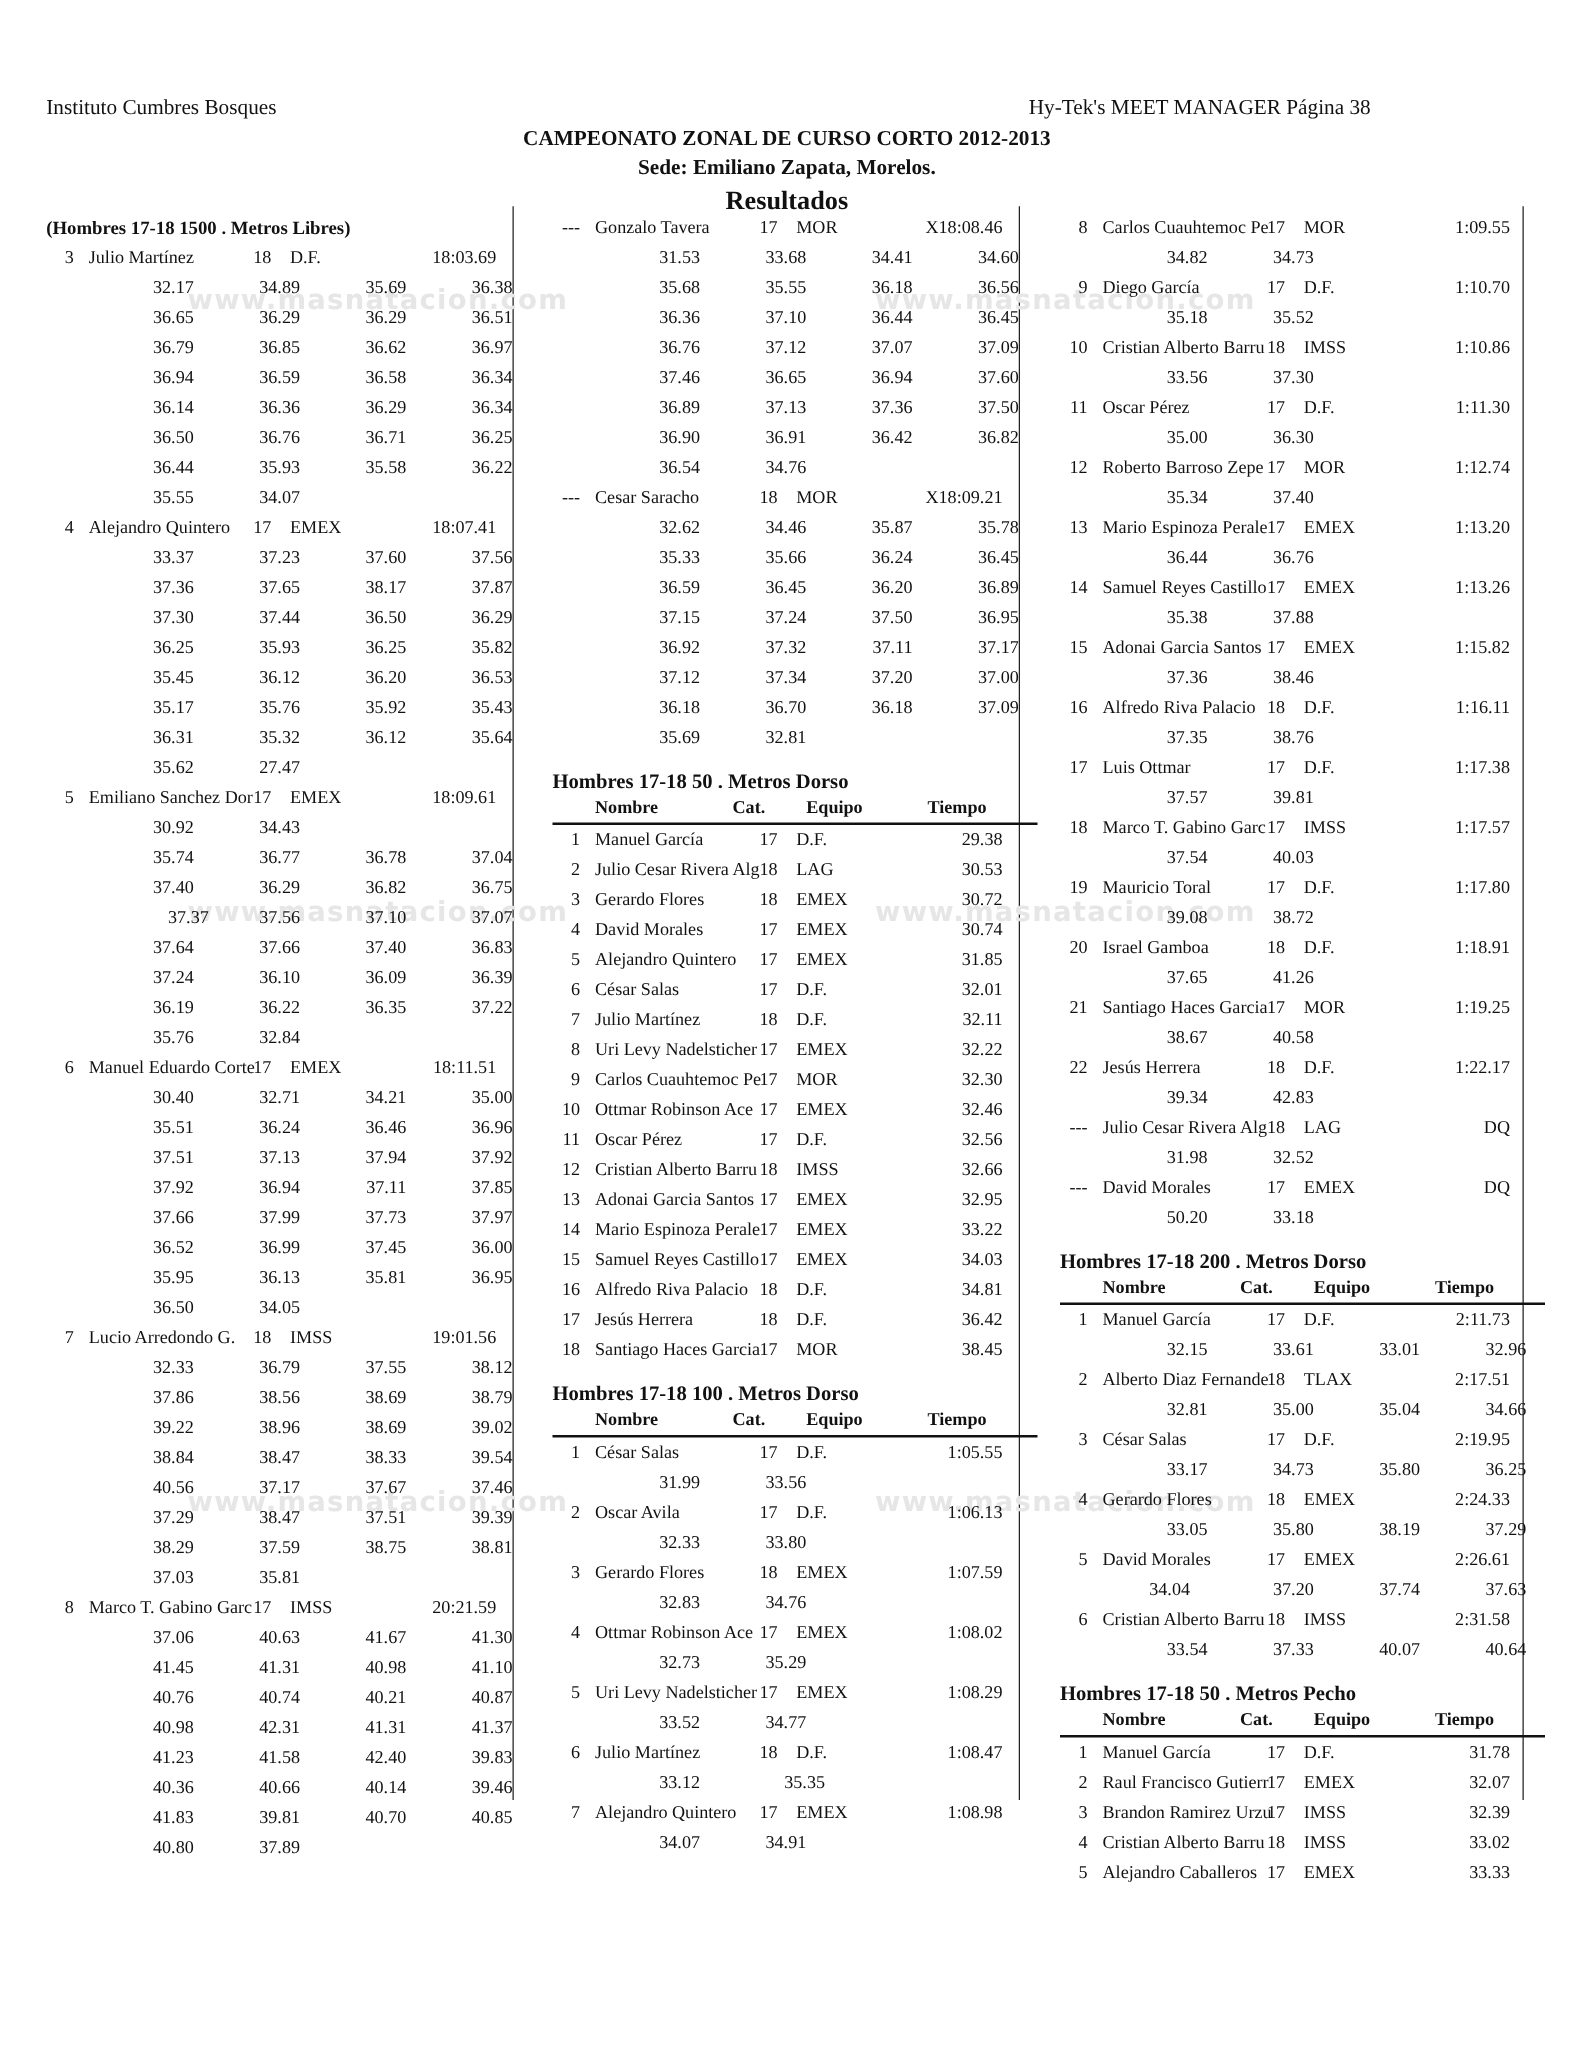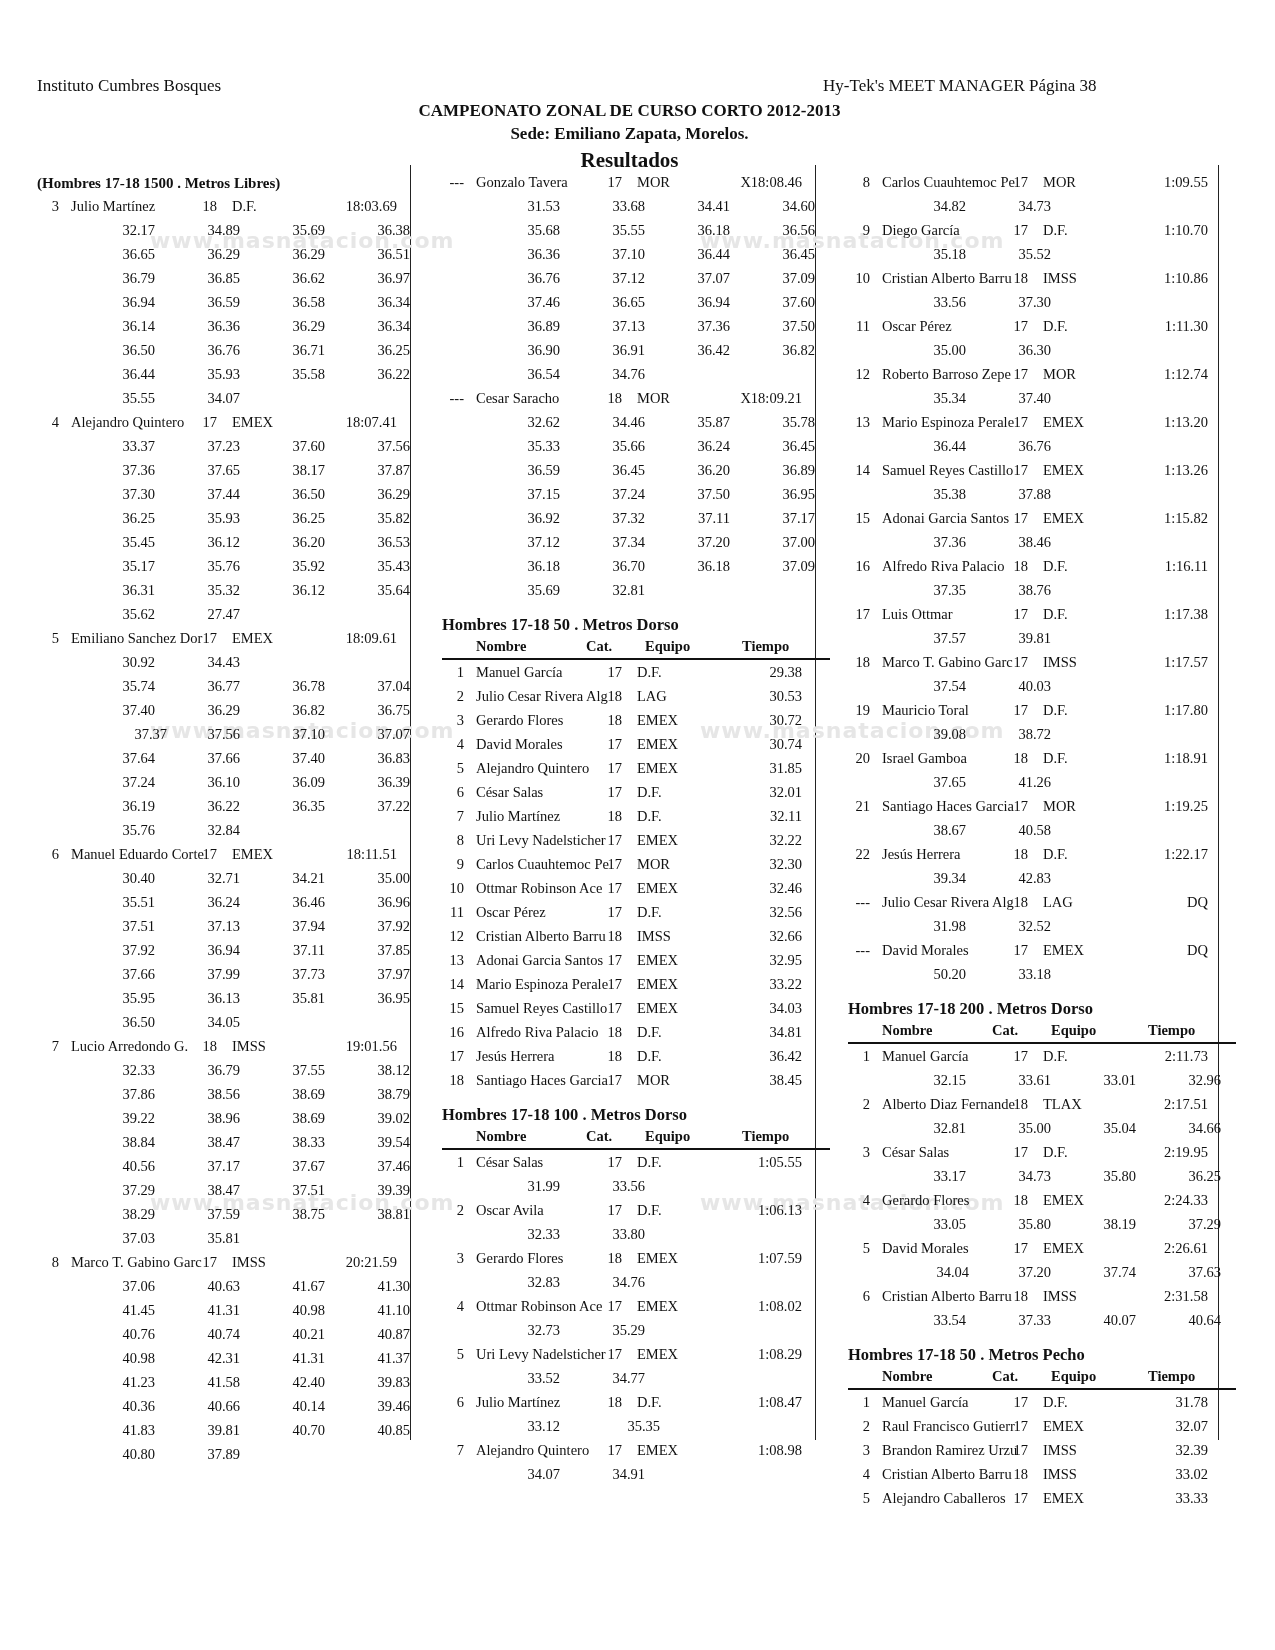--- a/index.html
+++ b/index.html
@@ -238,20 +238,26 @@
       <span class="spl" style="left:218px">37.11</span>
       <span class="spl" style="left:303px">37.85</span>
     </div>
     <div class="row">
       <span class="spl" style="left:48px">37.66</span>
       <span class="spl" style="left:133px">37.99</span>
       <span class="spl" style="left:218px">37.73</span>
       <span class="spl" style="left:303px">37.97</span>
     </div>
     <div class="row">
+      <span class="spl" style="left:48px">36.52</span>
+      <span class="spl" style="left:133px">36.99</span>
+      <span class="spl" style="left:218px">37.45</span>
+      <span class="spl" style="left:303px">36.00</span>
+    </div>
+    <div class="row">
       <span class="spl" style="left:48px">35.95</span>
       <span class="spl" style="left:133px">36.13</span>
       <span class="spl" style="left:218px">35.81</span>
       <span class="spl" style="left:303px">36.95</span>
     </div>
     <div class="row">
       <span class="spl" style="left:48px">36.50</span>
       <span class="spl" style="left:133px">34.05</span>
     </div>
     <div class="row">
@@ -934,21 +940,21 @@
       <span class="spl" style="left:303px">37.29</span>
     </div>
     <div class="row">
       <span class="plc" style="left:-8px">5</span>
       <span class="name" style="left:34px">David Morales</span>
       <span class="cat" style="left:152px">17</span>
       <span class="team" style="left:195px">EMEX</span>
       <span class="time" style="left:270px">2:26.61</span>
     </div>
     <div class="row">
-      <span class="spl" style="left:51px">34.04</span>
+      <span class="spl" style="left:34px">34.04</span>
       <span class="spl" style="left:133px">37.20</span>
       <span class="spl" style="left:218px">37.74</span>
       <span class="spl" style="left:303px">37.63</span>
     </div>
     <div class="row">
       <span class="plc" style="left:-8px">6</span>
       <span class="name" style="left:34px">Cristian Alberto Barru</span>
       <span class="cat" style="left:152px">18</span>
       <span class="team" style="left:195px">IMSS</span>
       <span class="time" style="left:270px">2:31.58</span>

